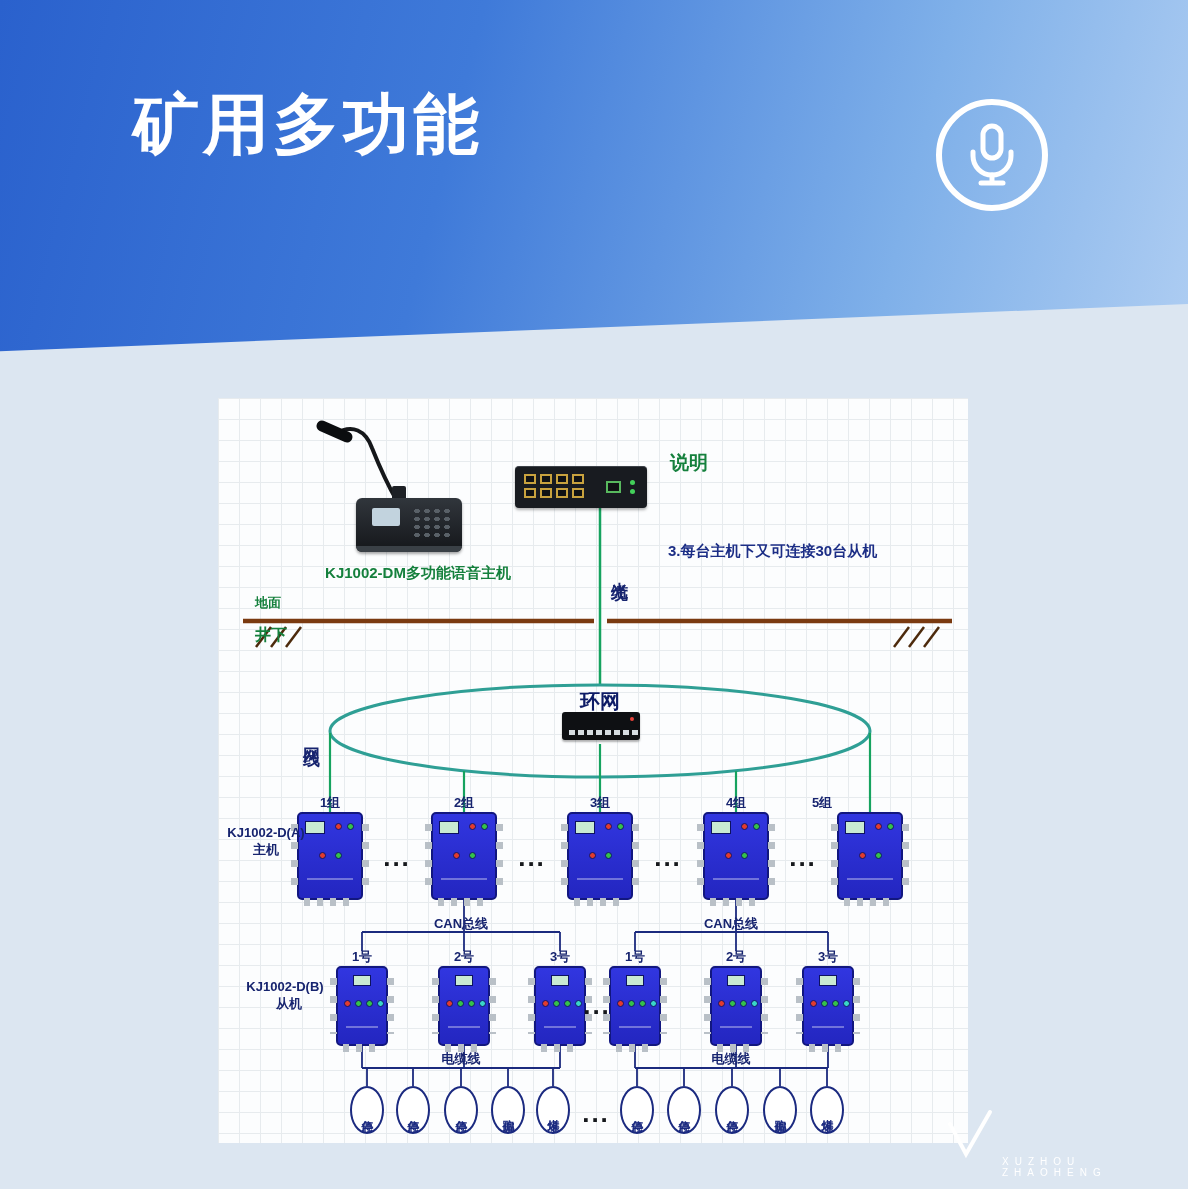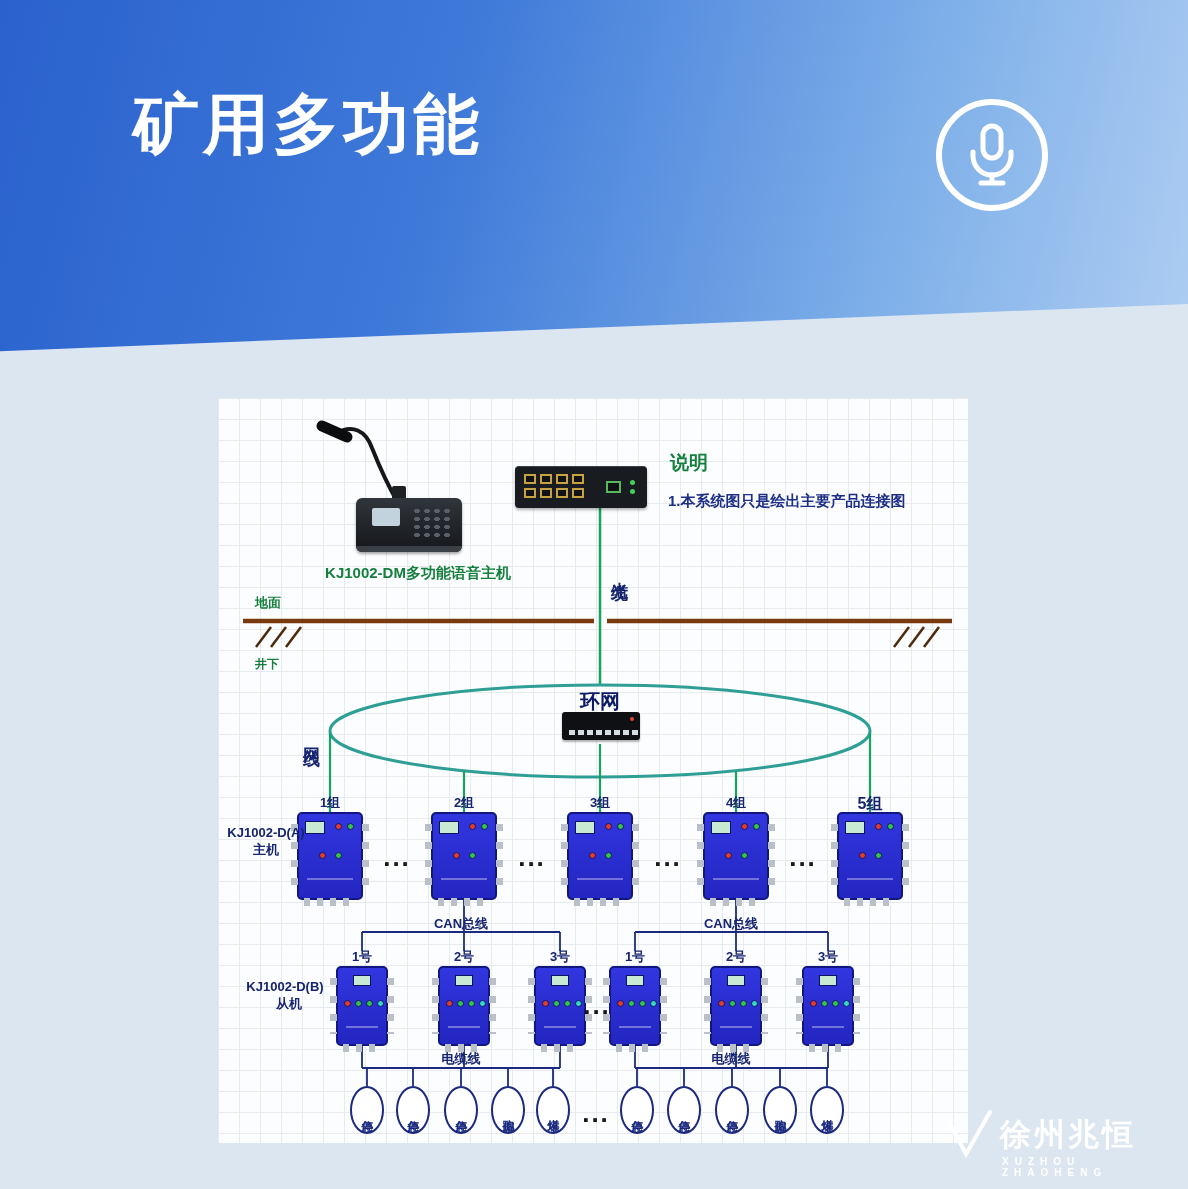--- a/index.html
+++ b/index.html
@@ -68,21 +68,21 @@
 
   
   .oval{position:absolute;width:34px;height:48px;border:2px solid #1b2a80;border-radius:50%;background:#fff;
     display:flex;align-items:center;justify-content:center;font-size:12px;font-weight:700;color:#1b2a80}
   .oval .vtext{letter-spacing:0}
 
   .dots{position:absolute;font-weight:800;font-size:26px;color:#16181c;letter-spacing:2px;text-align:center;width:40px}
 
   
   .wm-cn{position:absolute;left:1000px;top:1114px;font-size:31px;font-weight:800;color:#fff;letter-spacing:3px}
-  .wm-en{position:absolute;left:1002px;top:1156px;font-size:10px;font-weight:700;color:#fff;letter-spacing:6px}
+  .wm-en{position:absolute;left:1002px;top:1156px;font-size:10px;font-weight:400;color:#fff;letter-spacing:6px}
   .wm-logo{position:absolute;left:946px;top:1108px}
 </style>
 </head>
 <body>
 
 <div id="page">
 
   <div class="header"></div>
   <div class="title1">矿用多功能</div>
   <div class="mic-badge">
@@ -184,25 +184,25 @@
         <i></i>
         <i></i>
         <i></i>
         <i></i>
       </div>
     <div class="sw-up"></div>
     <div class="sw-led"></div>
   </div>
 
   <div class="lbl black" style="left:670px;top:450px;font-size:19px">说明</div>
-  <div class="lbl" style="left:668px;top:488px;width:300px;font-size:15px;line-height:25px;color:#1c2e86">1.本系统图只是绘出主要产品连接图</div>
+  <div class="lbl" style="left:668px;top:538px;width:300px;font-size:15px;line-height:25px;color:#1c2e86">3.每台主机下又可连接30台从机</div>
 
   <div class="lbl vtext" style="left:608px;top:568px;font-size:17px">光缆</div>
   <div class="lbl black" style="left:255px;top:594px;font-size:13px">地面</div>
-  <div class="lbl black" style="left:255px;top:656px;font-size:12px">井下</div>
+  <div class="lbl black" style="left:255px;top:625px;font-size:16px">井下</div>
   <div class="lbl center" style="left:570px;top:688px;width:60px;font-size:20px;color:#0d1b66">环网</div>
   <div class="lbl vtext" style="left:300px;top:734px;font-size:17px">网线</div>
 
   <div class="ringswitch">
     <div class="rports">
         <i></i>
         <i></i>
         <i></i>
         <i></i>
         <i></i>
@@ -210,21 +210,21 @@
         <i></i>
         <i></i>
       </div>
     <div class="rled"></div>
   </div>
 
   <div class="lbl center" style="left:300px;top:794px;width:60px;font-size:13px">1组</div>
   <div class="lbl center" style="left:434px;top:794px;width:60px;font-size:13px">2组</div>
   <div class="lbl center" style="left:570px;top:794px;width:60px;font-size:13px">3组</div>
   <div class="lbl center" style="left:706px;top:794px;width:60px;font-size:13px">4组</div>
-  <div class="lbl center" style="left:840px;top:794px;width:60px;font-size:16px">5组</div>
+  <div class="lbl center" style="left:792px;top:794px;width:60px;font-size:13px">5组</div>
 
   <div class="dev" style="left:297px;top:812px">
     <div class="scr"></div>
     <div class="led red" style="left:36px;top:9px"></div>
     <div class="led grn" style="left:48px;top:9px"></div>
     <div class="led red" style="left:20px;top:38px"></div>
     <div class="led grn" style="left:36px;top:38px"></div>
     <div class="pline" style="bottom:18px"></div>
     <div class="stub l"></div>
     <div class="stub r"></div>
@@ -399,16 +399,15 @@
       <span class="vtext">跑偏</span>
     </div>
   <div class="oval" style="left:810px;top:1086px">
       <span class="vtext">堆煤</span>
     </div>
 
   <svg class="wm-logo" width="48" height="52" viewBox="0 0 48 52">
     <path d="M4 16 L 20 46 L 44 4" stroke="#fff" stroke-width="4" fill="none" stroke-linecap="round"></path>
     <path d="M4 16 Q 12 32 20 46" stroke="#fff" stroke-width="1.5" fill="none"></path>
   </svg>
-  <div class="wm-cn">徐州兆恒</div>
   <div class="wm-en">XUZHOU ZHAOHENG</div>
 
 </div>
 
 </body></html>

